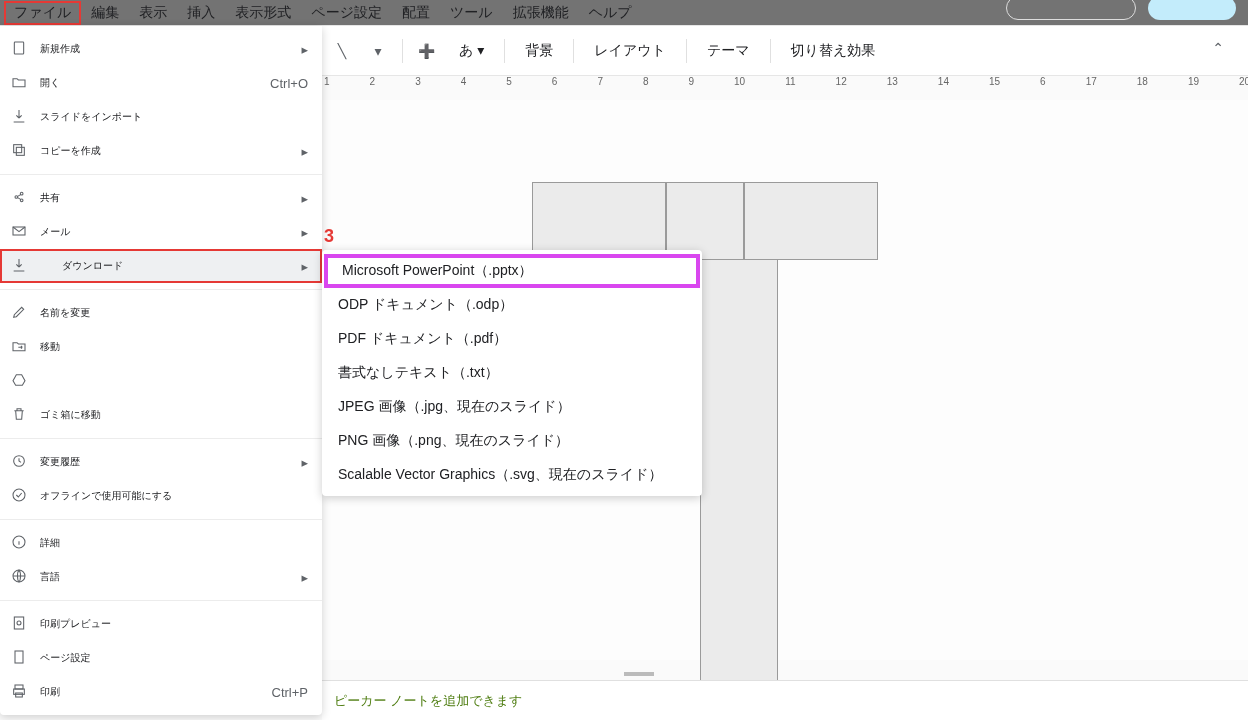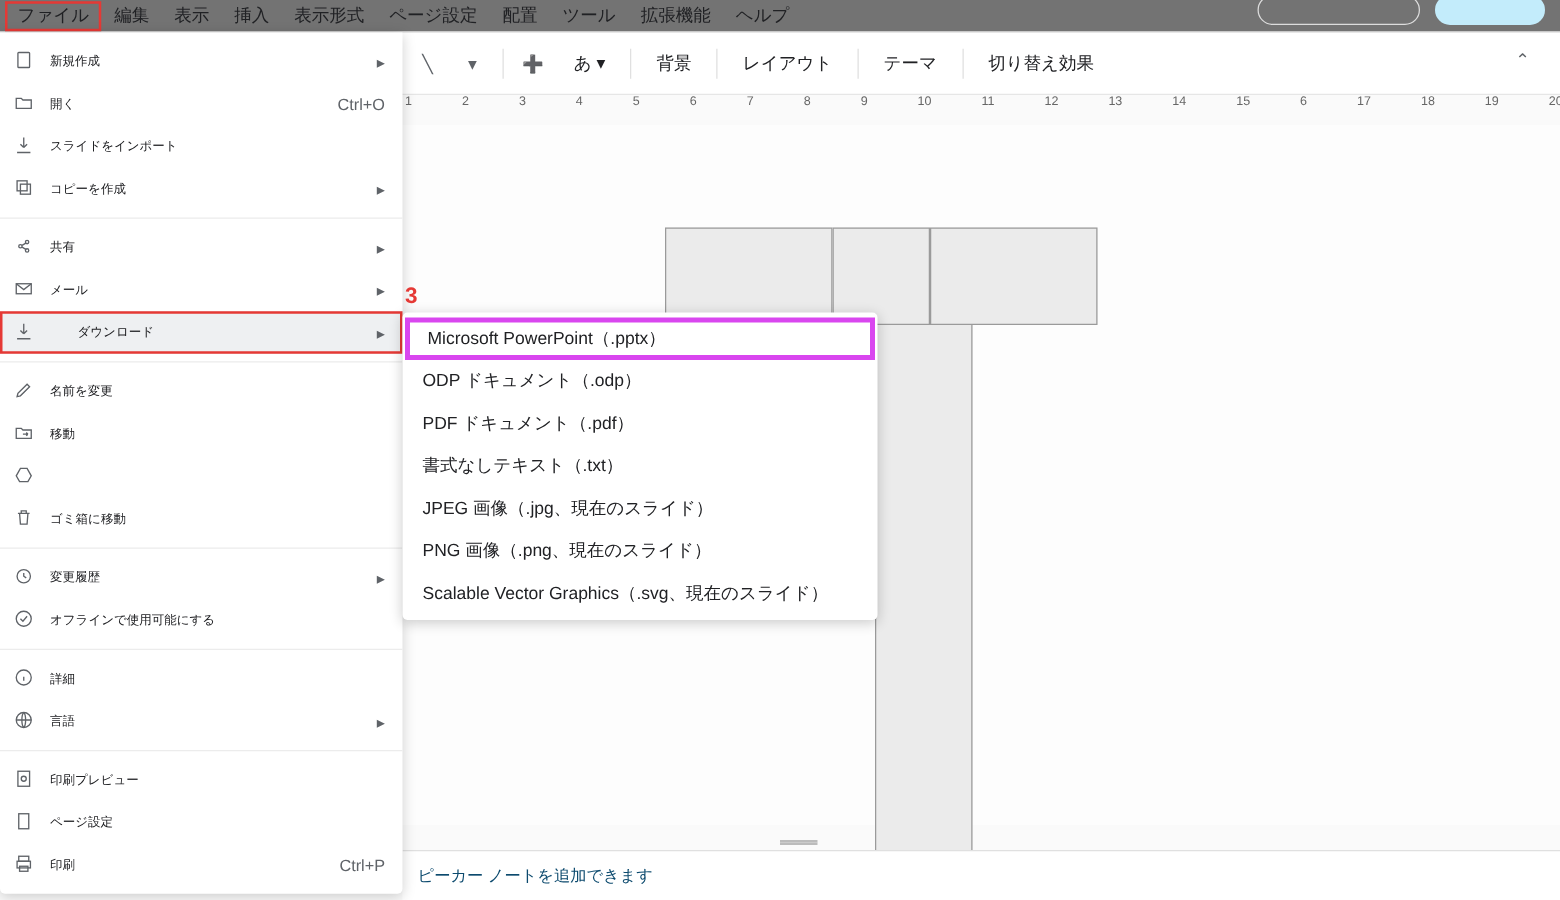--- a/index.html
+++ b/index.html
@@ -118,21 +118,21 @@
     position: absolute;
     left: 322px;
     right: 0;
     bottom: 0;
     height: 40px;
     border-top: 1px solid #e0e0e0;
     background: #fff;
     display: flex;
     align-items: center;
     padding-left: 12px;
-    color: #0c4a6e;
+    color: #4d7c0f;
     font-size: 13px;
   }
   .notes-handle {
     position:absolute;
     left: 50%;
     bottom: 44px;
     width: 30px;
     height: 4px;
     border-top:2px solid #bbb;
     border-bottom:2px solid #bbb;

